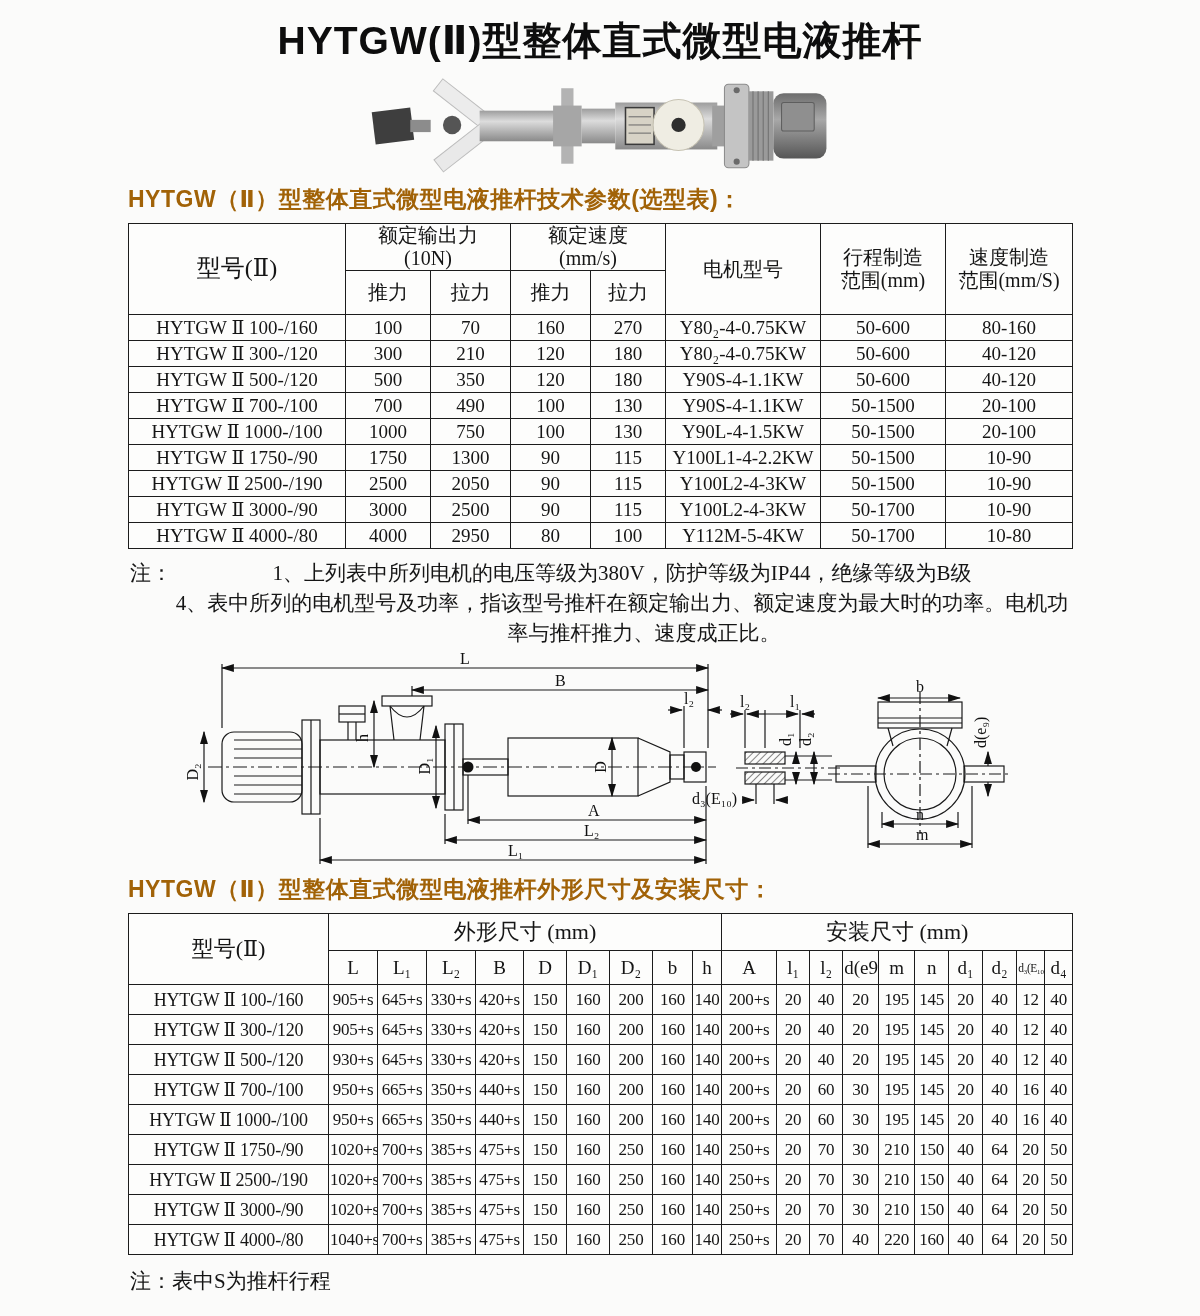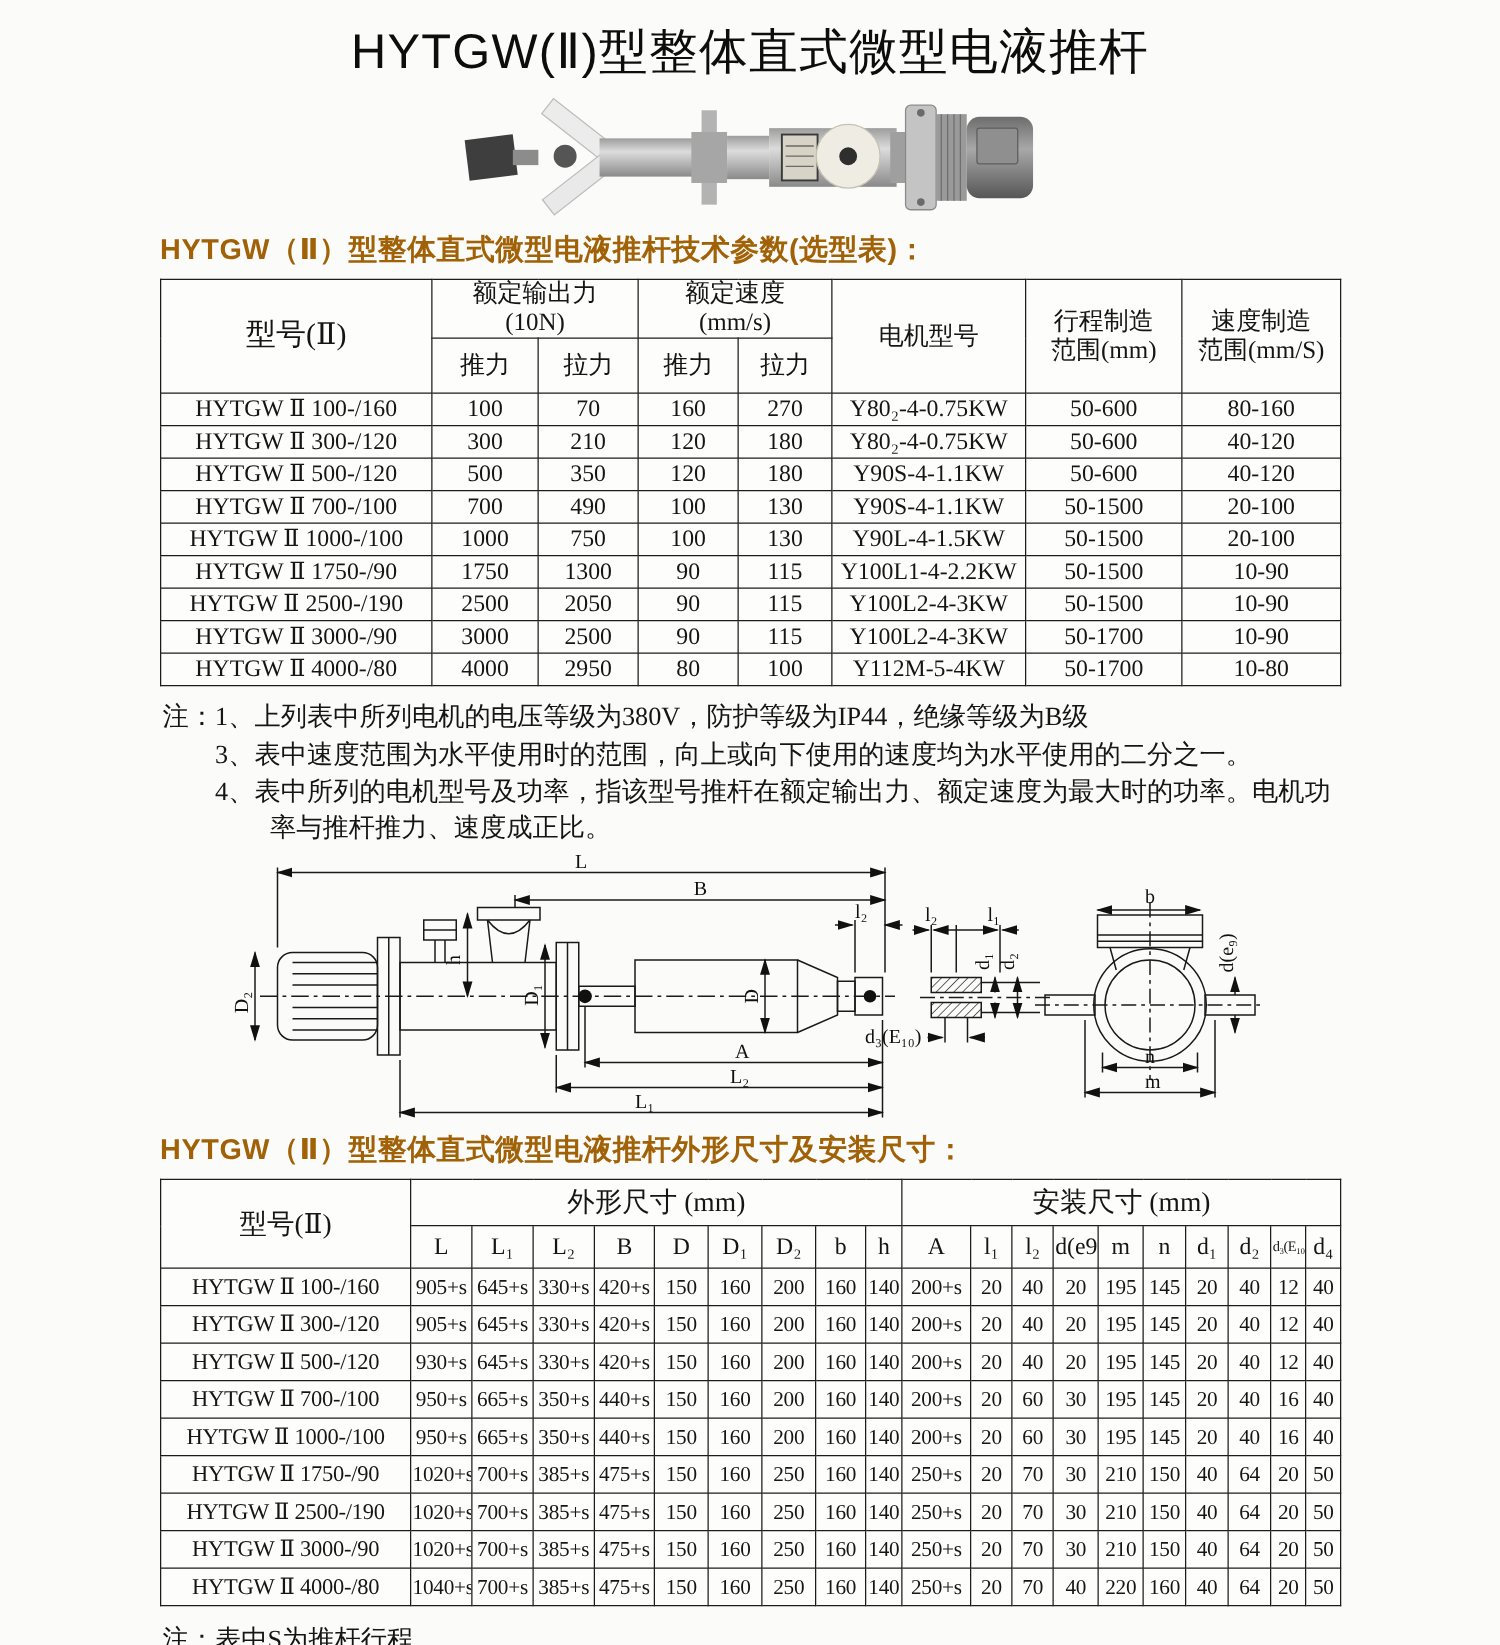--- a/index.html
+++ b/index.html
@@ -7,21 +7,21 @@
     width: 1200px; height: 1316px; margin: 0;
     background: #fbfbfa; color: #151515;
     font-family: "Liberation Serif", "DejaVu Serif", serif;
   }
   .page { position: relative; width: 1200px; height: 1316px; overflow: hidden; }
   .content { width: 944px; margin: 0 auto; }
 
   h1.title {
     text-align: center; margin-top: 14px;
     font-family: "Liberation Sans", "DejaVu Sans", sans-serif;
-    font-weight: normal; font-size: 39px; letter-spacing: 1px; color: #0d0d0d;
+    font-weight: bold; font-size: 39px; letter-spacing: 1px; color: #0d0d0d;
   }
   .photo-wrap { width: 470px; height: 102px; margin: 8px auto 6px auto; }
 
   h2.sec {
     font-family: "Liberation Sans", "DejaVu Sans", sans-serif;
     font-weight: bold; font-size: 23px; color: #a16207;
     margin: 6px 0 8px 0; letter-spacing: 0.5px;
   }
 
   table { border-collapse: collapse; table-layout: fixed; width: 944px; background: #fdfdfc; }
@@ -31,21 +31,21 @@
   
   .t1 th { font-size: 20px; line-height: 1.15; }
   .t1 .model-h { font-size: 24px; }
   .t1 tbody td { height: 26px; font-size: 19px; }
   .t1 .sub th { height: 44px; font-size: 20px; }
   .t1 .top th { height: 45px; }
 
   
   .notes { display: flex; margin: 10px 0 4px 2px; font-size: 21px; line-height: 1.42; }
   .notes .lbl { white-space: nowrap; }
-  .note-item { padding-left: 2.1em; text-indent: -2.1em; }
+  .note-item { padding-left: 2.1em; text-indent: -2.1em; text-align: center; }
 
   
   .drawing-wrap { width: 880px; height: 216px; margin: 2px auto 0 auto; }
   .drawing-wrap svg text {
     font-family: "Liberation Serif", "DejaVu Serif", serif;
     font-size: 16px; fill: #111;
   }
 
   
   .t2 th { font-size: 19px; }
@@ -251,21 +251,20 @@
             <td>50-1700</td>
             <td>10-80</td>
           </tr>
         </tbody>
     </table>
 
     <div class="notes">
       <span class="lbl">注：</span>
       <div>
         <div class="note-item">1、上列表中所列电机的电压等级为380V，防护等级为IP44，绝缘等级为B级</div>
-        <div class="note-item">3、表中速度范围为水平使用时的范围，向上或向下使用的速度均为水平使用的二分之一。</div>
         <div class="note-item">4、表中所列的电机型号及功率，指该型号推杆在额定输出力、额定速度为最大时的功率。电机功率与推杆推力、速度成正比。</div>
       </div>
     </div>
 
     <div class="drawing-wrap">
       <svg width="880" height="216" viewBox="0 0 880 216">
         <defs>
           <marker id="ar" viewBox="0 0 10 6" refX="9" refY="3" markerWidth="11" markerHeight="7" orient="auto">
               <path d="M0,0 L10,3 L0,6 z" fill="#111"></path>
             </marker>

